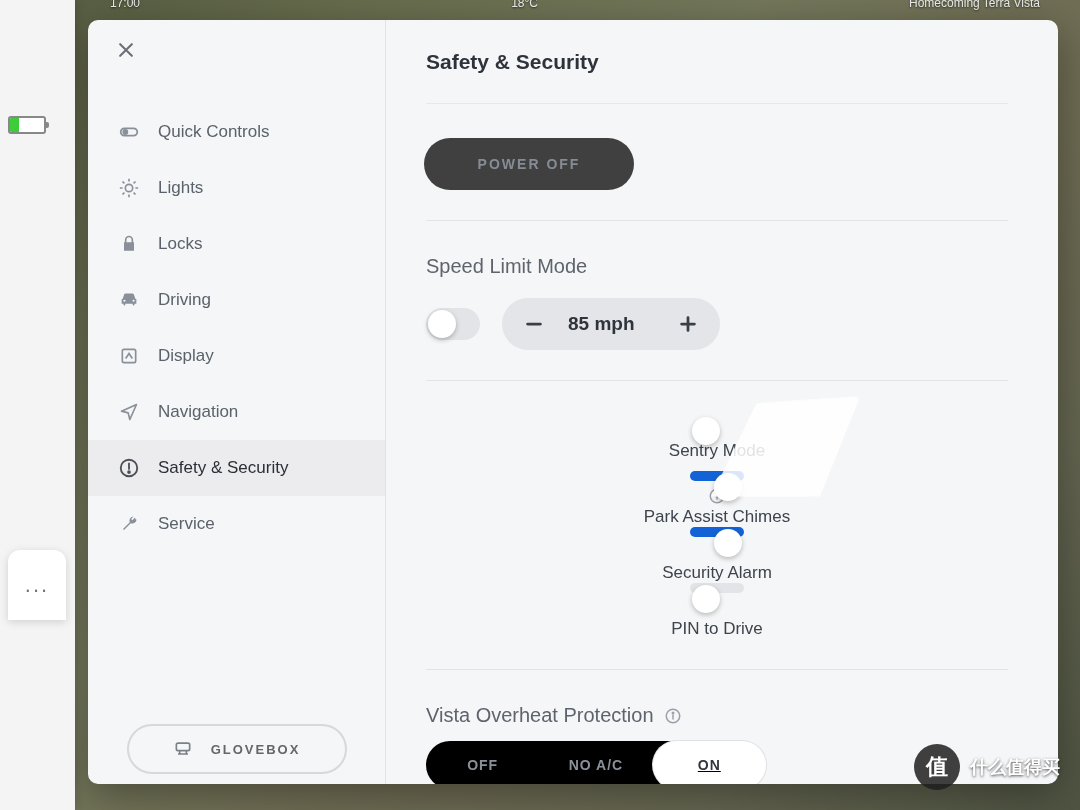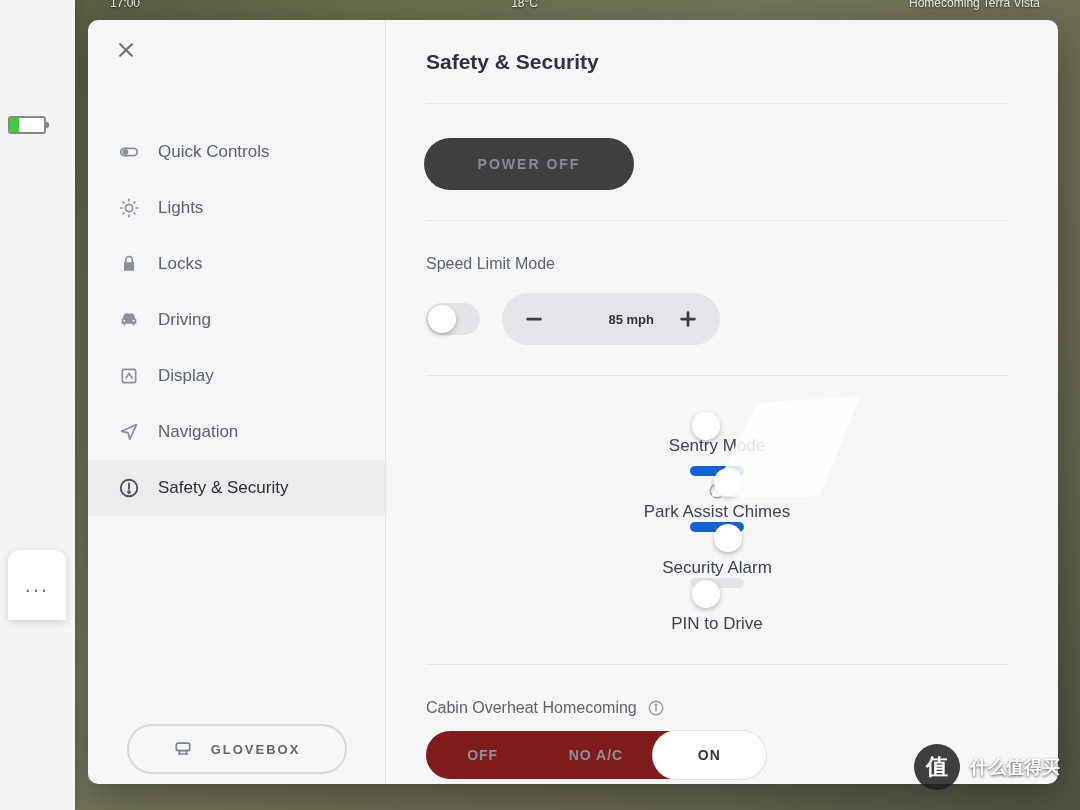--- a/index.html
+++ b/index.html
@@ -17,58 +17,58 @@
   .battery::after { content:""; position:absolute; right:-5px; top:4px; width:3px; height:6px; background:#888; border-radius:0 2px 2px 0; }
   .battery-fill { width: 25%; height:100%; background:#3ecc3a; border-radius:1px 0 0 1px; }
   .more-card { position:absolute; left:8px; top:550px; width:58px; height:70px; background:#fff; border-radius:12px 12px 0 0; box-shadow:0 2px 8px rgba(0,0,0,.15); display:flex; align-items:center; justify-content:center; color:#777; font-size:22px; letter-spacing:2px; }
 
   .topbar { position:absolute; top:-4px; left:110px; right:40px; height:20px; color:#eee; font-size:12px; text-shadow:0 1px 2px rgba(0,0,0,.6); display:flex; justify-content:space-between; }
 
   .panel { position: absolute; left: 88px; top: 20px; right: 22px; bottom: 26px;
     background: #f5f6f7; border-radius: 10px; box-shadow: 0 10px 40px rgba(0,0,0,.35);
     display: flex; overflow:hidden; }
 
-  .sidebar { width: 298px; border-right: 1px solid #e2e3e5; display:flex; flex-direction:column;gap:20px; }
+  .sidebar { width: 298px; border-right: 1px solid #e2e3e5; display:flex; flex-direction:column; }
   .close { width:20px; height:20px; margin:20px 0 18px 28px; color:#6b6f76; cursor:pointer; }
   .close svg { width:100%; height:100%; }
 
   .nav { flex:1; padding-top: 26px; }
   .nav-item { display:flex; align-items:center; gap:18px; height:56px; padding:0 24px 0 30px; color:#5b626b; cursor:pointer; font-size:17px; font-weight:500; }
   .nav-item .ic { width:22px; height:22px; display:inline-flex; align-items:center; justify-content:center; color:#8a9099; }
   .nav-item.active { background:#ececee; color:#2b2f36; }
   .nav-item.active .ic { color:#4a4f57; }
 
   .glovebox { margin:18px auto 10px; width:220px; height:50px; border:2px solid #d6d8dc; border-radius:26px; background:#fff0; display:flex; align-items:center; justify-content:center; gap:18px; color:#666; font-weight:700; letter-spacing:2px; font-size:13px; }
   .glovebox .ic { width:20px; height:20px; color:#7b818a; }
 
   .content { flex:1; padding: 0 50px 0 40px; overflow:hidden; }
   .content-header { height:84px; display:flex; align-items:center; font-size:21px; font-weight:700; color:#2e333b; border-bottom:1px solid #e7e8ea; }
 
   .section { padding: 34px 0 30px; border-bottom:1px solid #e3e4e7; }
   .section:last-child { border-bottom:none; }
 
   .poweroff { width:210px; height:52px; border-radius:28px; background:#404040; color:#868c95; font-weight:700; letter-spacing:2px; font-size:14px; display:flex; align-items:center; justify-content:center; margin-left:-2px; }
 
-  .section-title { font-size:16px; color:#5e646d; margin-bottom:20px; font-weight:500; }
+  .section-title { font-size:20px; color:#5e646d; margin-bottom:20px; font-weight:500; }
 
   .speed-row { display:flex; align-items:center; gap:22px; }
 
   .toggle { width:54px; height:32px; border-radius:16px; background:#e3e4e7; position:relative; cursor:pointer; }
   .toggle .knob { position:absolute; top:2px; left:2px; width:28px; height:28px; border-radius:50%; background:#fff; box-shadow:0 2px 5px rgba(0,0,0,.25); transition:.15s; }
   .toggle.on { background:#1463d6; }
   .toggle.on .knob { left:24px; }
 
   .stepper { display:flex; align-items:center; background:#e4e5e8; border-radius:28px; height:52px; padding:0 18px; gap:20px; }
   .stepper .btn { width:28px; height:28px; display:flex; align-items:center; justify-content:center; color:#3a3f47; font-size:24px; font-weight:700; cursor:pointer; }
-  .stepper .val { font-size:13px; font-weight:700; color:#2f343c; min-width:86px; text-align:right; }
+  .stepper .val { font-size:19px; font-weight:700; color:#2f343c; min-width:86px; text-align:left; }
 
   .toggle-row { display:flex; align-items:center; gap:26px; height:56px; color:#3e444d; font-size:17px; font-weight:500;flex-direction:column; }
   .info-ic { width:18px; height:18px; color:#9ba1aa; display:inline-flex; }
 
-  .seg { display:flex; background:#7f1d1d; border-radius:26px; height:48px; width:340px; margin-top:14px; }
+  .seg { display:flex; background:#000000; border-radius:26px; height:48px; width:340px; margin-top:14px;text-decoration:underline; }
   .seg .opt { flex:1; display:flex; align-items:center; justify-content:center; font-size:14px; font-weight:700; letter-spacing:1px; color:#8b919a; cursor:pointer; }
   .seg .opt.sel { background:#fff; border-radius:26px; color:#31363e; box-shadow:0 0 0 1px #e0e1e4; }
 
   .watermark { position:absolute; right:20px; bottom:20px; display:flex; align-items:center; gap:10px; z-index:50; }
   .wm-circle { width:46px; height:46px; border-radius:50%; background:rgba(30,30,30,.85); color:#fff; display:flex; align-items:center; justify-content:center; font-size:22px; font-weight:700; }
   .wm-text { color:#fff; font-size:18px; text-shadow:0 1px 3px rgba(0,0,0,.7); font-weight:700; }
 
   .glare { position:absolute; right:230px; top:400px; width:130px; height:100px; background:#fff; opacity:.85; transform:skew(-12deg,-4deg); clip-path:polygon(20% 0, 100% 0, 85% 100%, 0 92%); border-radius:6px; filter:blur(1px); pointer-events:none; z-index:40; }
 
   svg { display:block; }
@@ -163,20 +163,28 @@
         <span class="ic">
             <svg viewBox="0 0 24 24" width="22" height="22" fill="none" stroke="currentColor" stroke-width="2">
               <circle cx="12" cy="12" r="9"></circle>
               <path d="M12 7v6" stroke-linecap="round"></path>
               <circle cx="12" cy="16.5" r="1" fill="currentColor"></circle>
             </svg>
           </span>
         <span>Safety &amp; Security</span>
       </div>
 
+      <div class="nav-item">
+        <span class="ic">
+            <svg viewBox="0 0 24 24" width="20" height="20" fill="currentColor">
+              <path d="M21 6.5a5 5 0 01-6.9 4.6L6 19.2 4.8 18l8.1-8.1A5 5 0 0117.5 3l-3 3 1.5 1.5 3-3c.6.6 1 1.3 1 2z"></path>
+            </svg>
+          </span>
+        <span>Service</span>
+      </div>
 
     </div>
 
     <div class="glovebox">
       <span class="ic">
           <svg viewBox="0 0 24 24" width="20" height="20" fill="none" stroke="currentColor" stroke-width="2">
             <rect x="4" y="5" width="16" height="9" rx="2"></rect>
             <path d="M8 14v4M16 14v4M6 18h12"></path>
           </svg>
         </span>
@@ -242,21 +250,21 @@
       <div class="toggle-row">
         <div class="toggle">
             <div class="knob"></div>
           </div>
         <span>PIN to Drive</span>
       </div>
     </div>
 
     <div class="section" style="border-bottom:none; padding-bottom:10px;">
       <div style="display:flex; align-items:center; gap:10px;">
-        <div class="section-title" style="margin-bottom:0">Cabin Overheat Homecoming</div>
+        <div class="section-title" style="margin-bottom:0">Vista Overheat Protection</div>
         <span class="info-ic">
             <svg viewBox="0 0 24 24" width="18" height="18" fill="none" stroke="currentColor" stroke-width="2">
               <circle cx="12" cy="12" r="9"></circle>
               <path d="M12 11v5" stroke-linecap="round"></path>
               <circle cx="12" cy="8" r="1" fill="currentColor"></circle>
             </svg>
           </span>
       </div>
       <div class="seg">
         <div class="opt">OFF</div>

